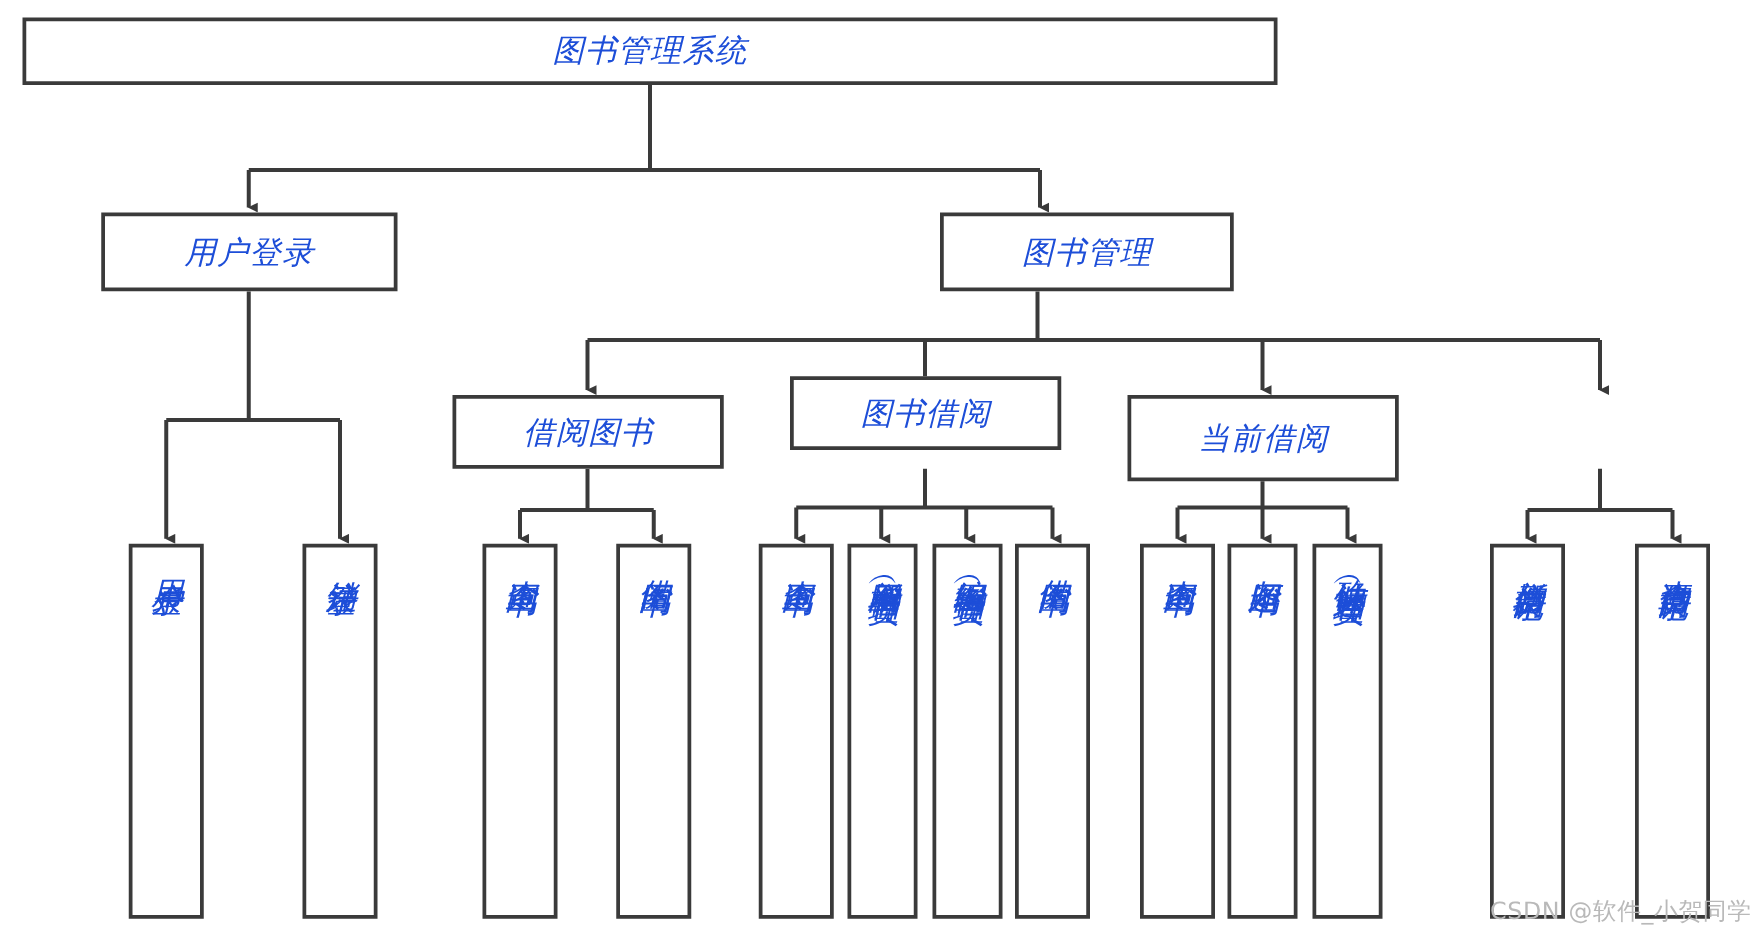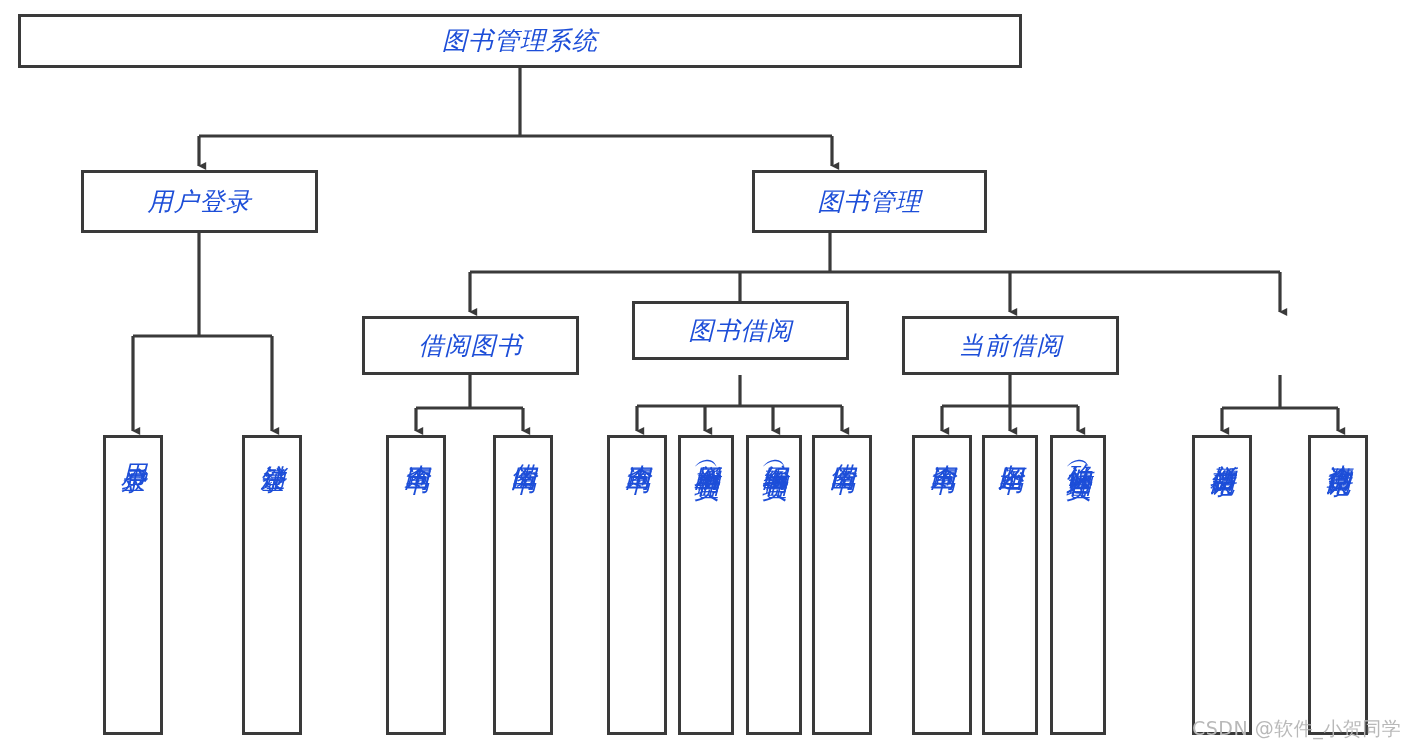--- a/index.html
+++ b/index.html
@@ -134,21 +134,21 @@
   </div>
 
   <div class="node horizontal" style="left:362px; top:316px; width:217px; height:59px;">
     <span class="node-label">借阅图书</span>
   </div>
 
   <div class="node horizontal" style="left:632px; top:301px; width:217px; height:59px;">
     <span class="node-label">图书借阅</span>
   </div>
 
-  <div class="node horizontal" style="left:902px; top:316px; width:217px; height:59px;">
+  <div class="node horizontal" style="left:902px; top:316px; width:217px; height:69px;">
     <span class="node-label">当前借阅</span>
   </div>
 
 
   <div class="node vertical" style="left:103px; top:435px; width:60px; height:300px;">
     <span class="node-label">用户登录</span>
   </div>
 
   <div class="node vertical" style="left:242px; top:435px; width:60px; height:300px;">
     <span class="node-label">注销登录</span>

